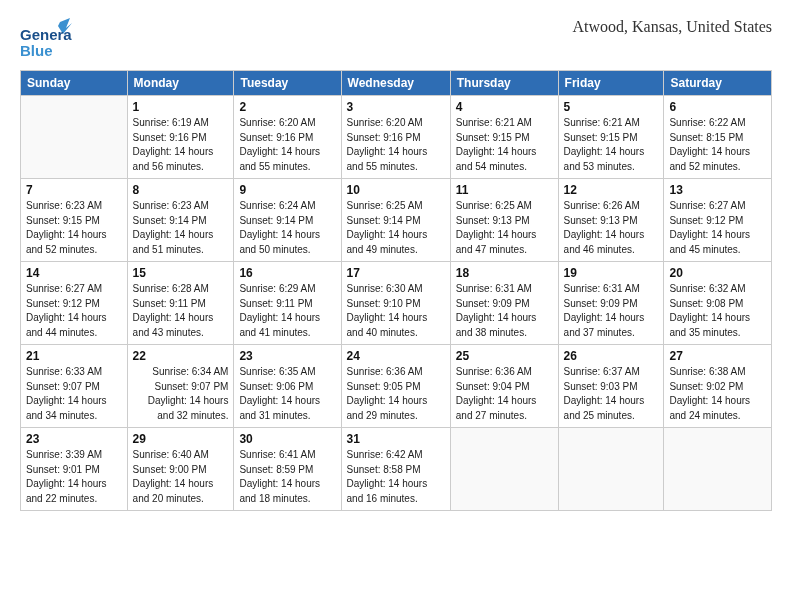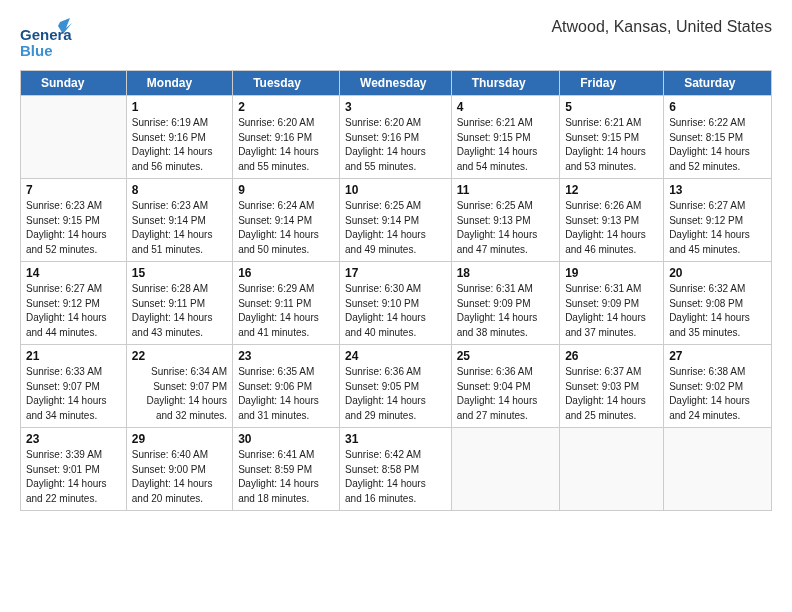--- a/index.html
+++ b/index.html
@@ -25,30 +25,31 @@
     }
     .main-title {
       font-size: 42px;
       font-weight: bold;
       color: #1a1a1a;
       line-height: 1.1;
     }
     .subtitle {
       font-size: 16px;
       color: #333;
+      font-family: Liberation Serif, serif;
     }
     .calendar {
       width: 100%;
       border-collapse: collapse;
       font-size: 10.5px;
     }
     .calendar th {
       background-color: #2e6db4;
       color: white;
-      padding: 5px 20px;
+      padding: 5px 6px;
       text-align: left;
       font-size: 12px;
       font-weight: bold;
       border: 1px solid #ccc;
     }
     .calendar td {
       border: 1px solid #ccc;
       vertical-align: top;
       padding: 4px 5px;
       height: 80px;

